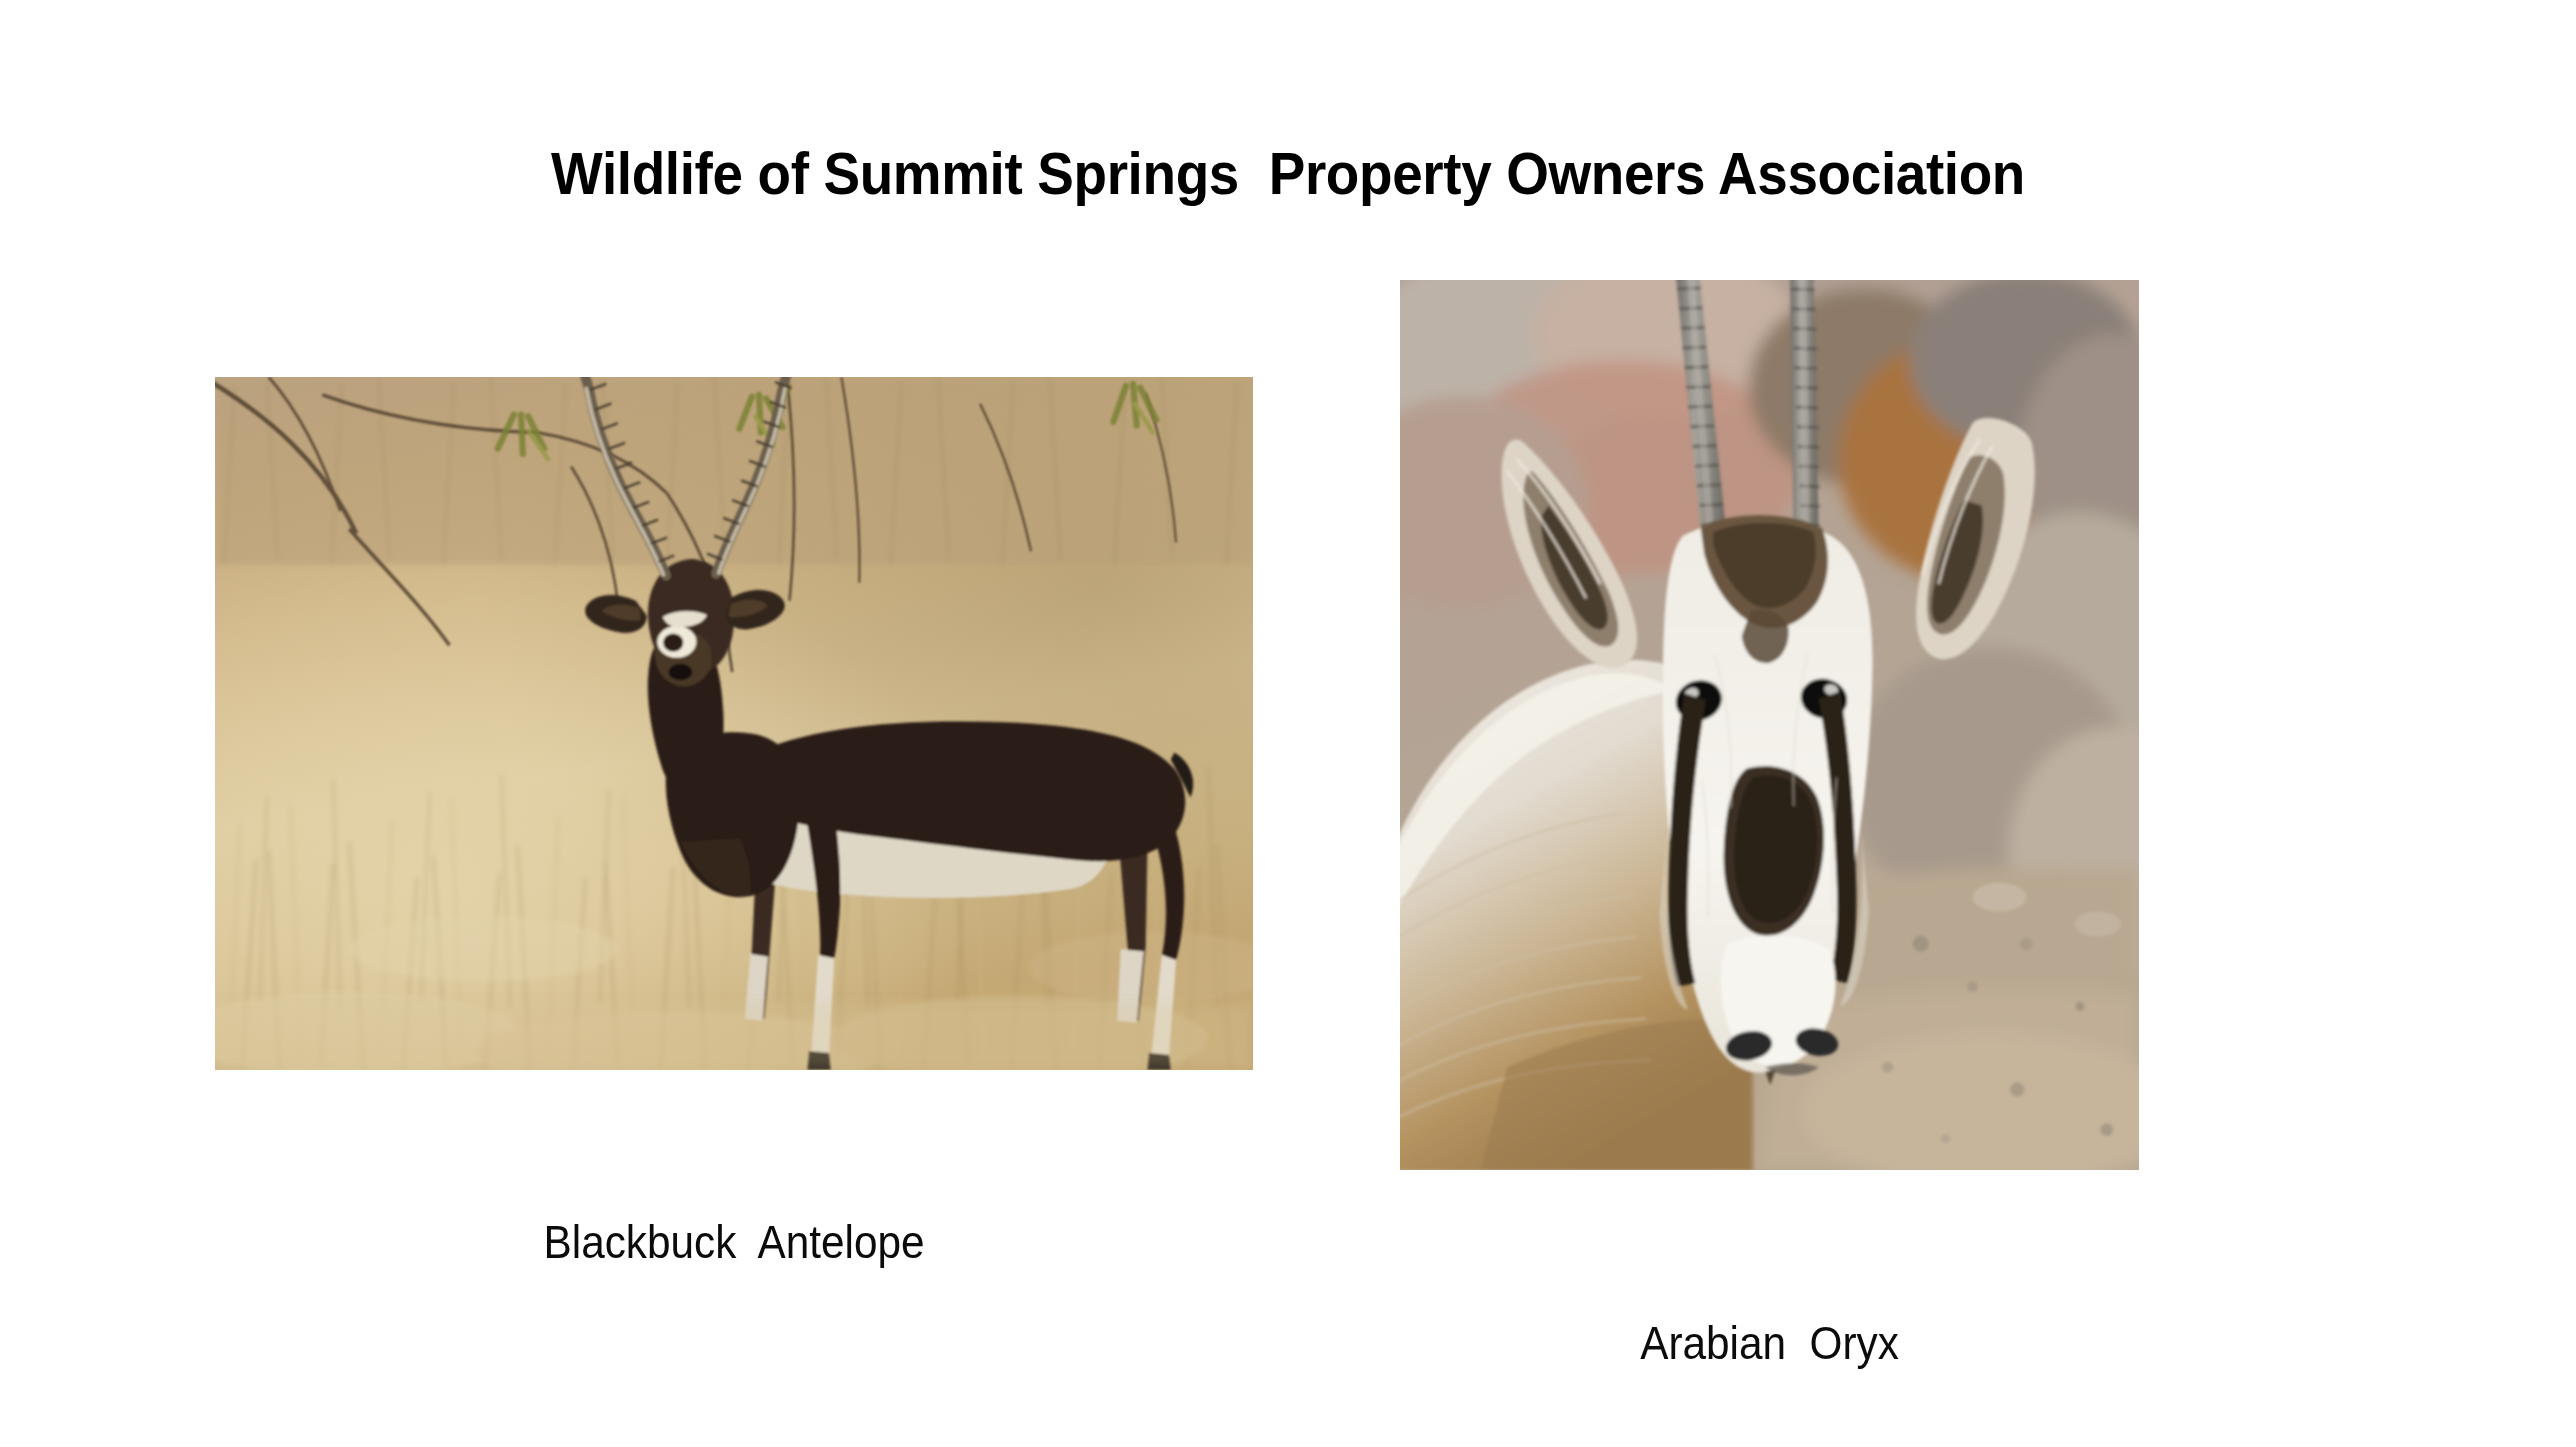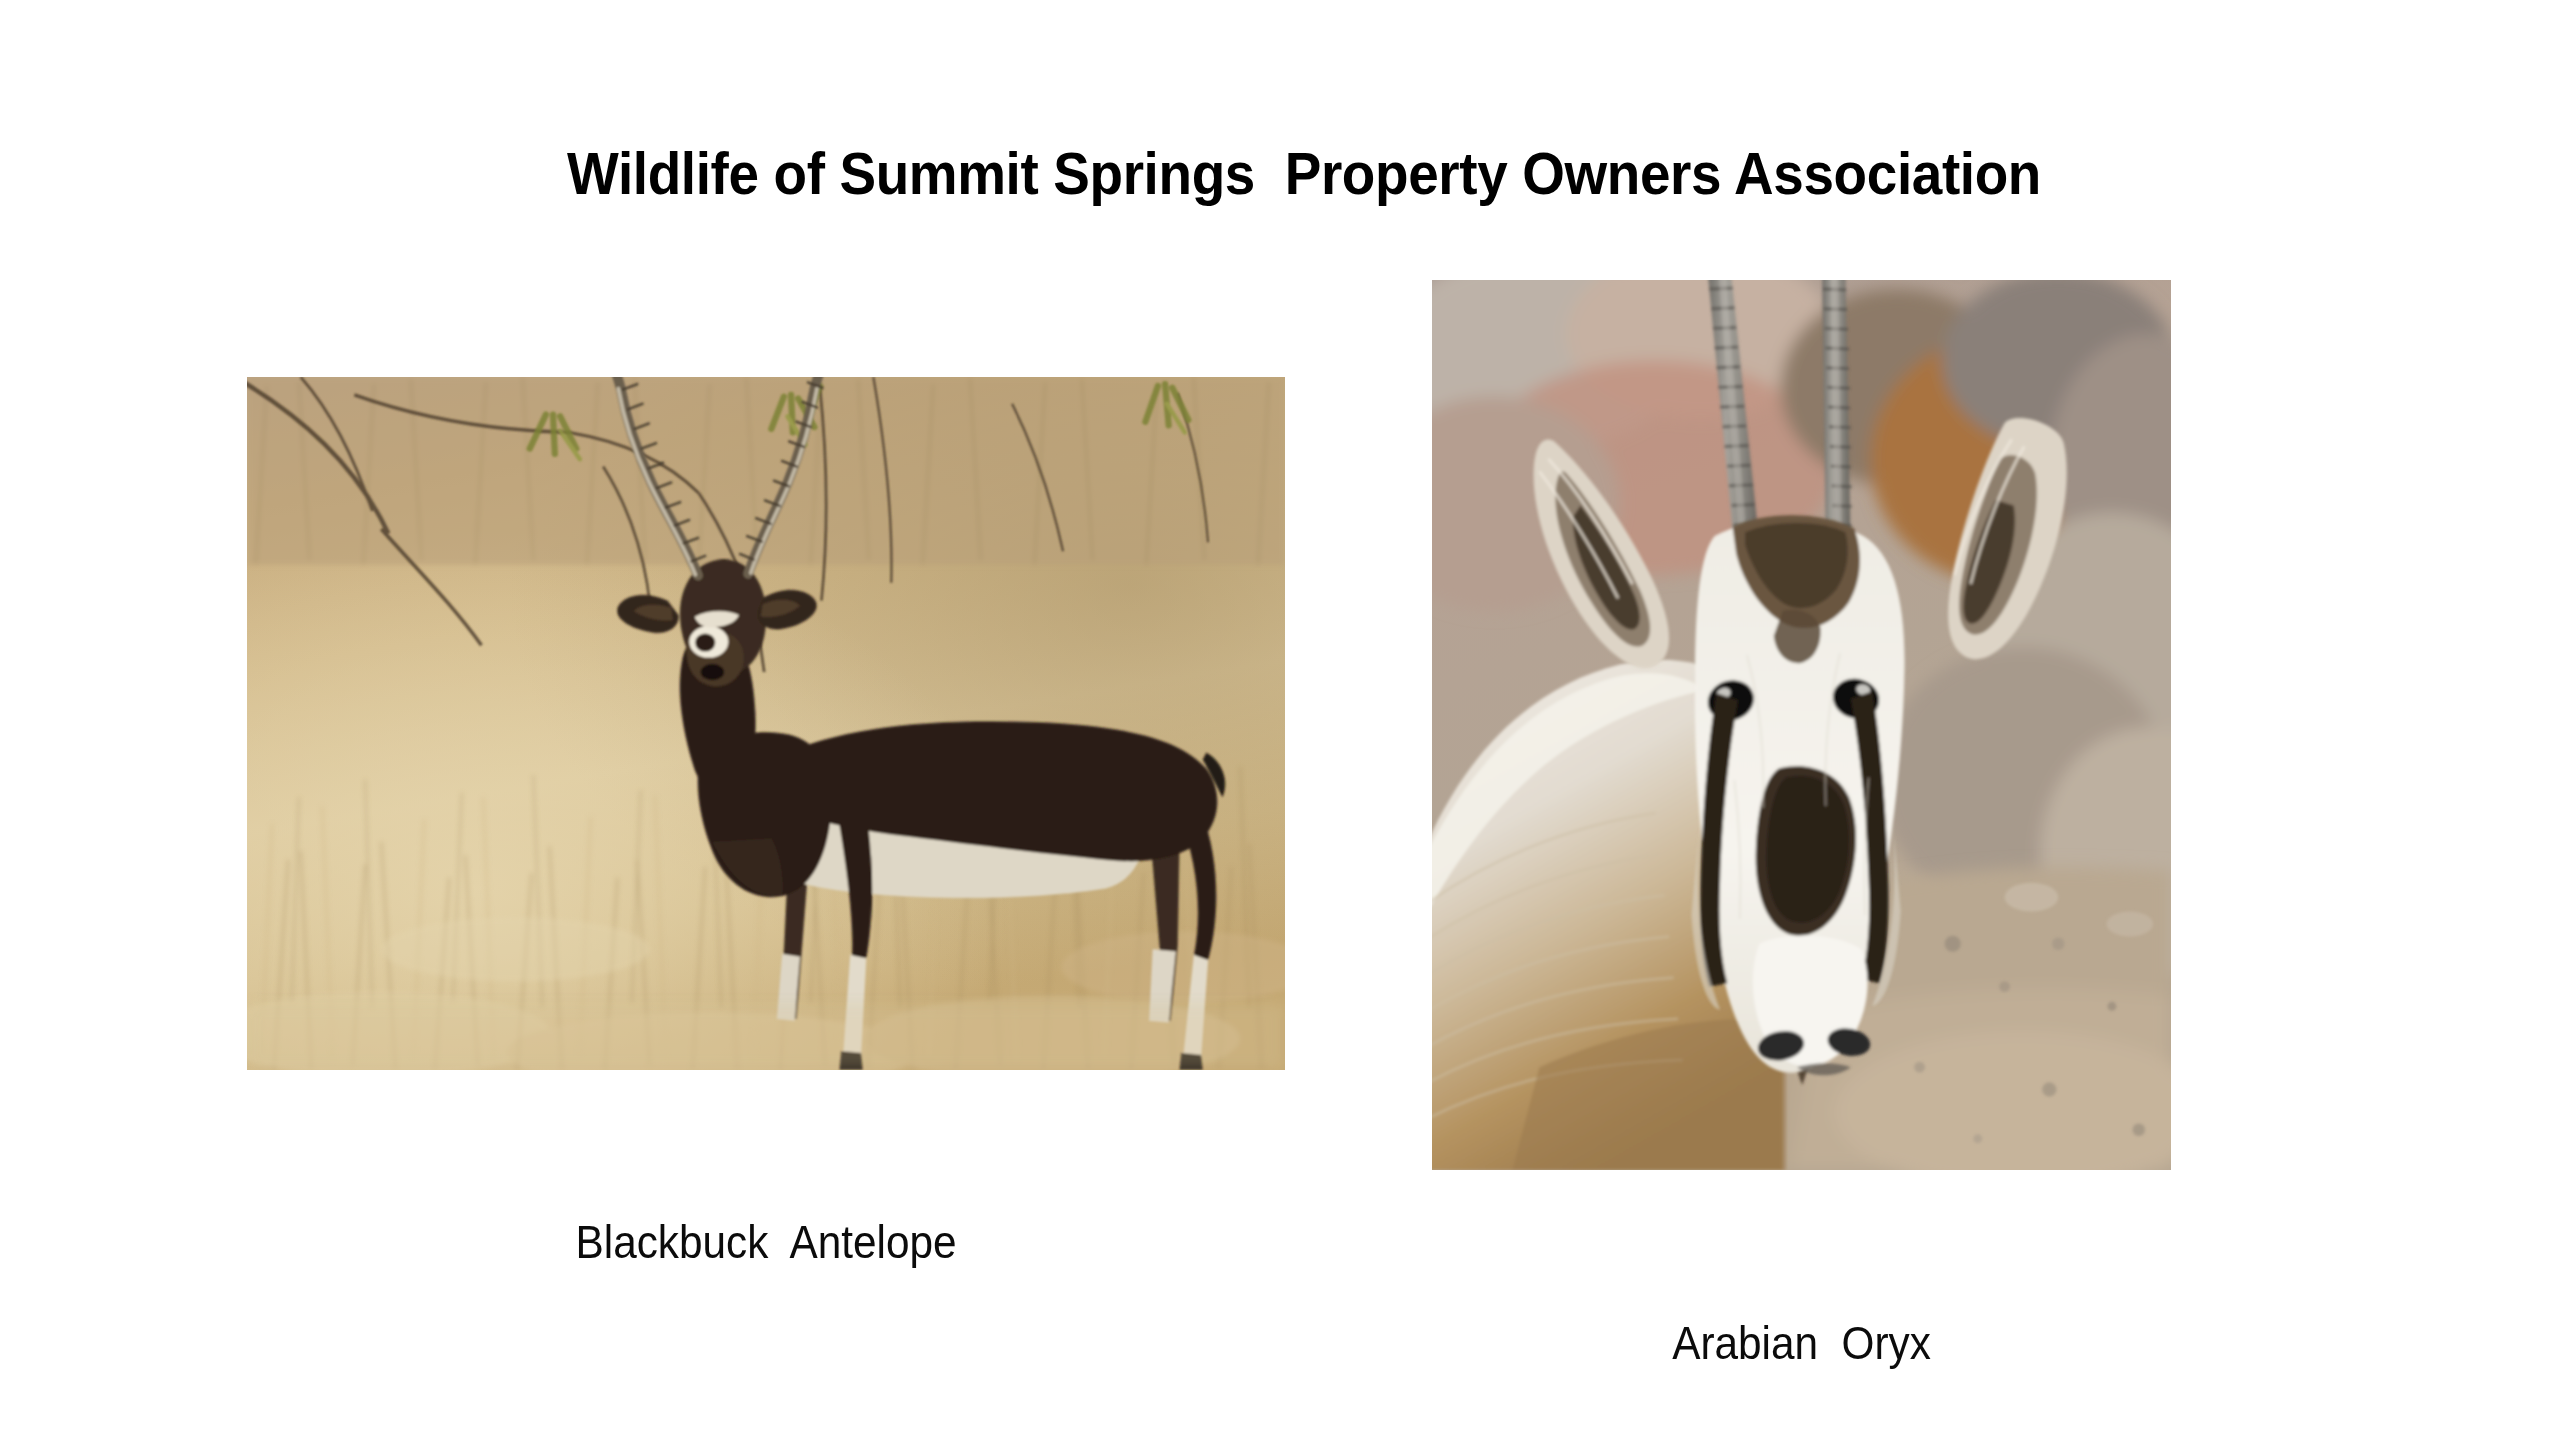--- a/index.html
+++ b/index.html
@@ -13,21 +13,20 @@
     position: relative;
     overflow: hidden;
     font-family: "Liberation Sans", sans-serif;
     -webkit-font-smoothing: antialiased;
   }
 
   .slide {
     position: absolute;
     inset: 0;
     background: #ffffff;
-    margin-left: 32px;
   }
 
   
   .slide-title {
     position: absolute;
     left: 0;
     right: 0;
     top: 143px;
     text-align: center;
     font-family: "Liberation Sans", sans-serif;

